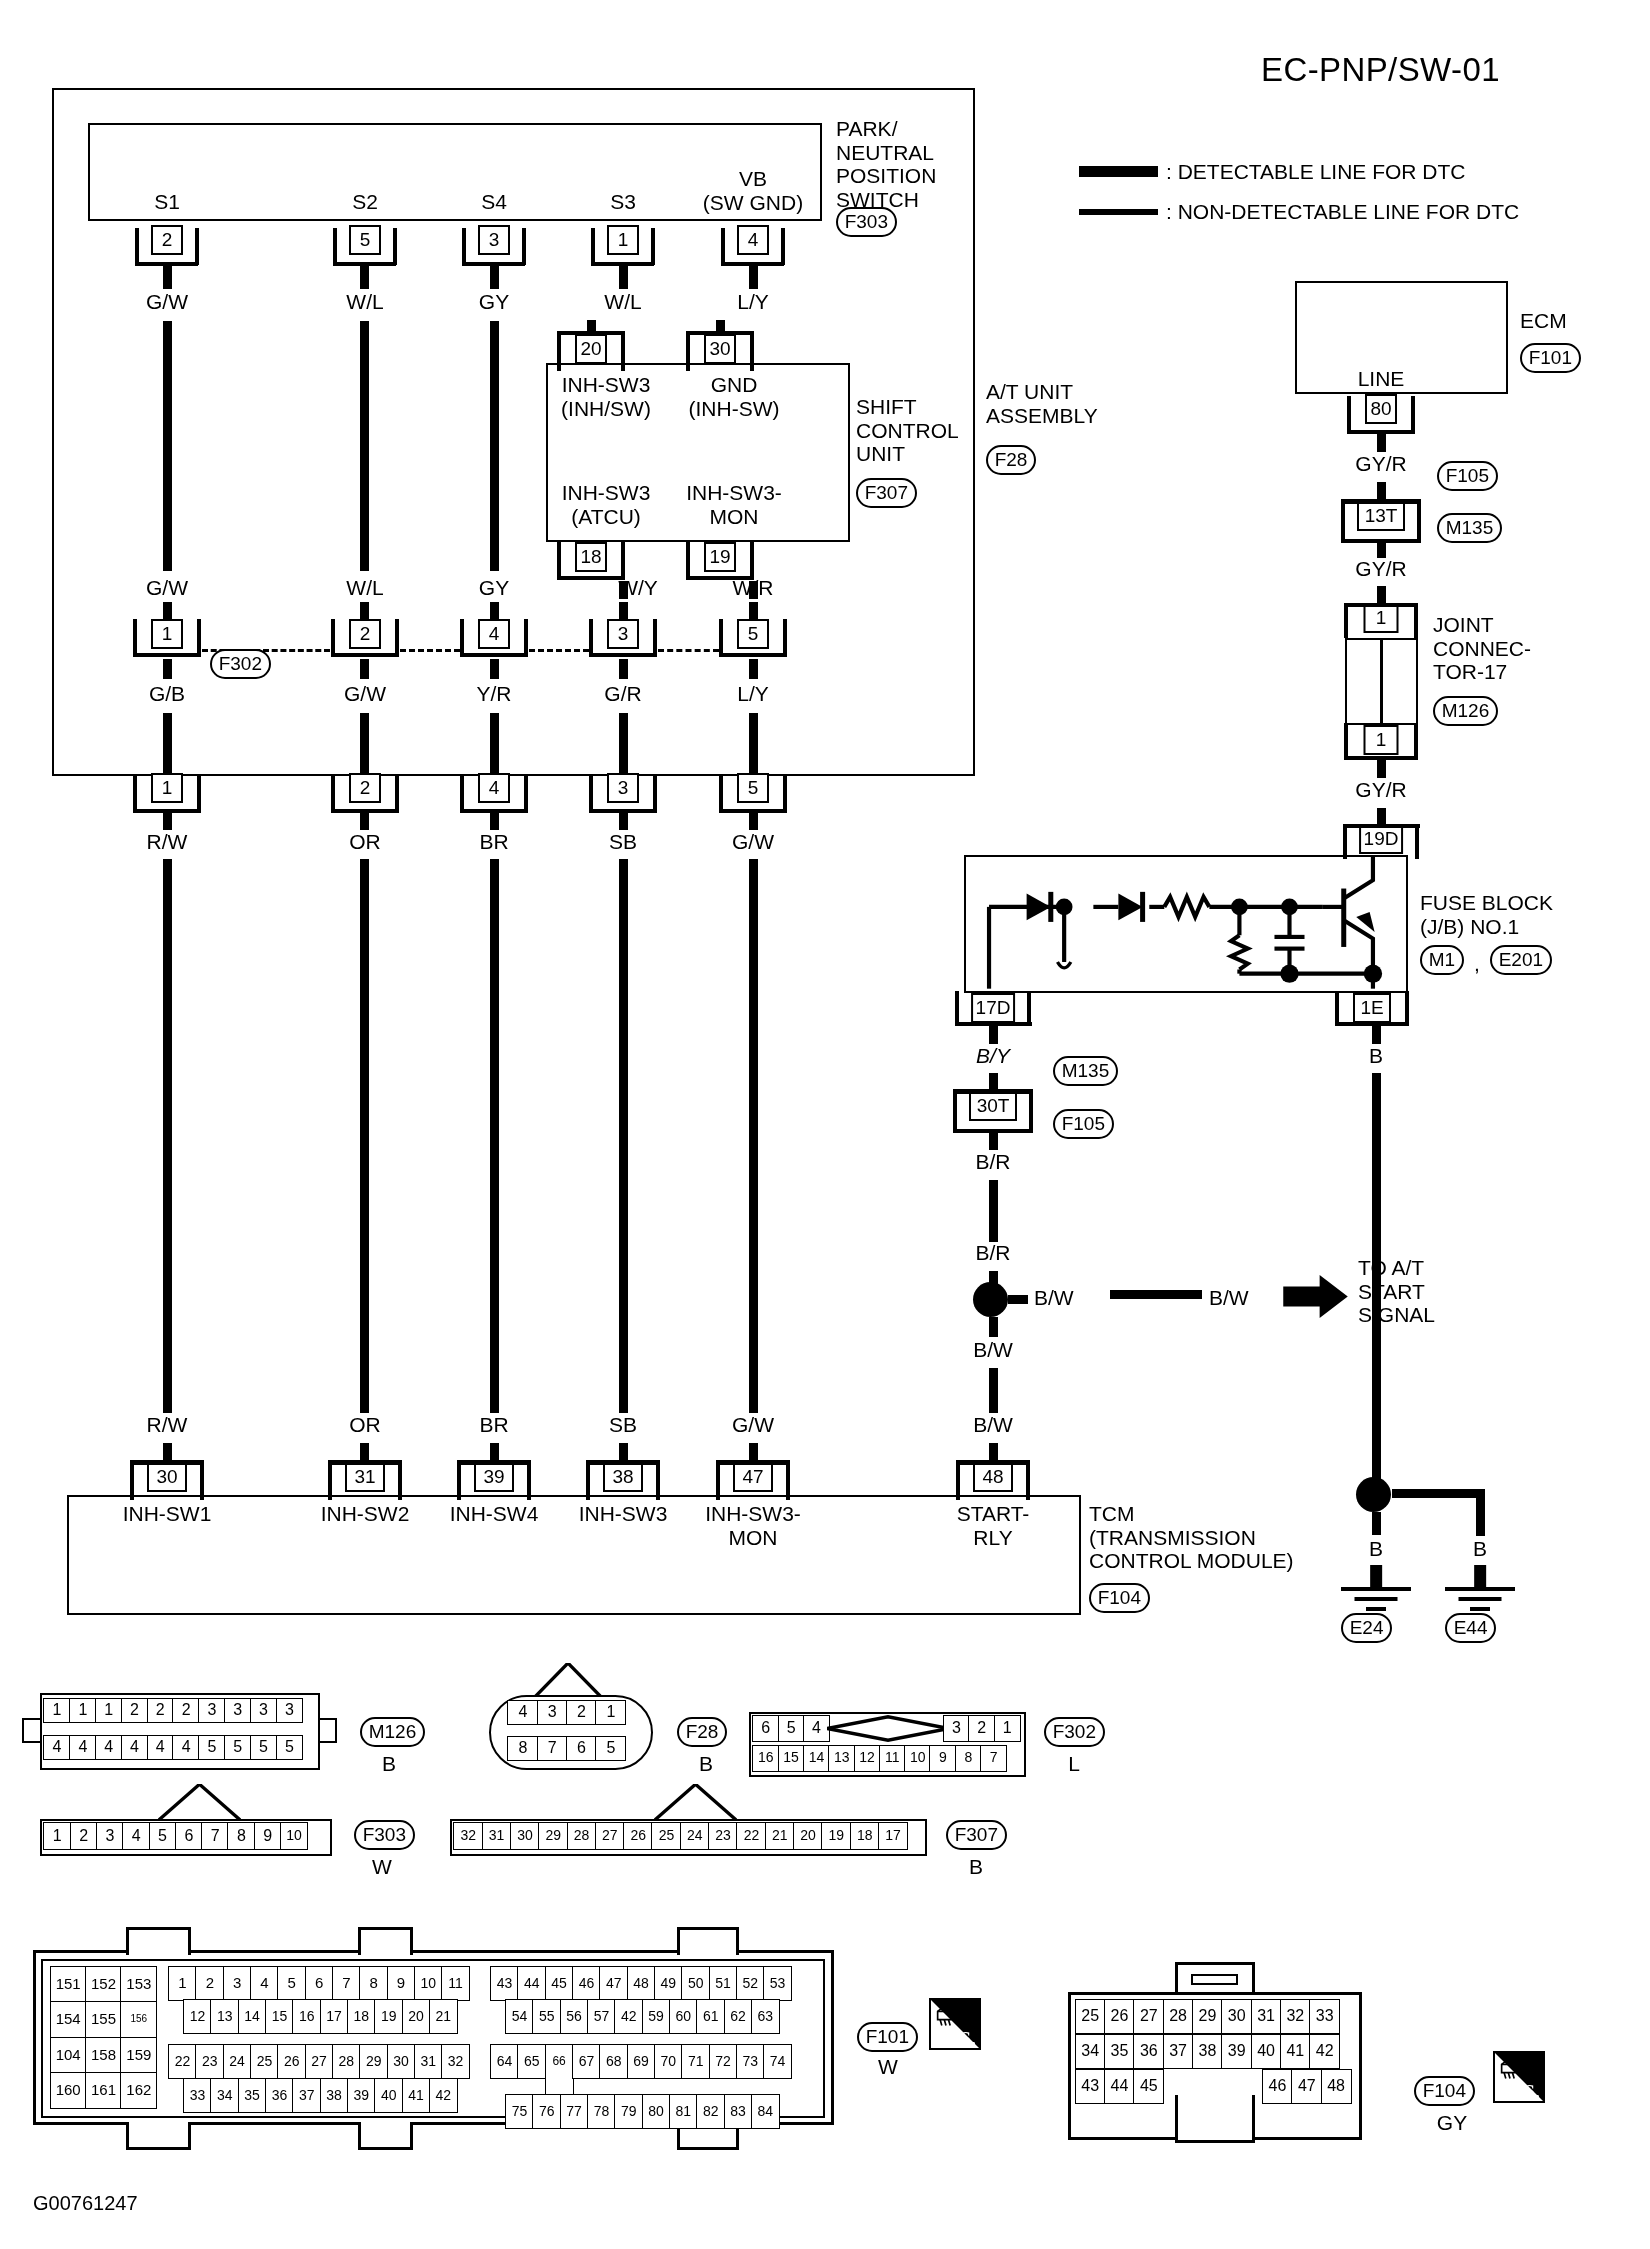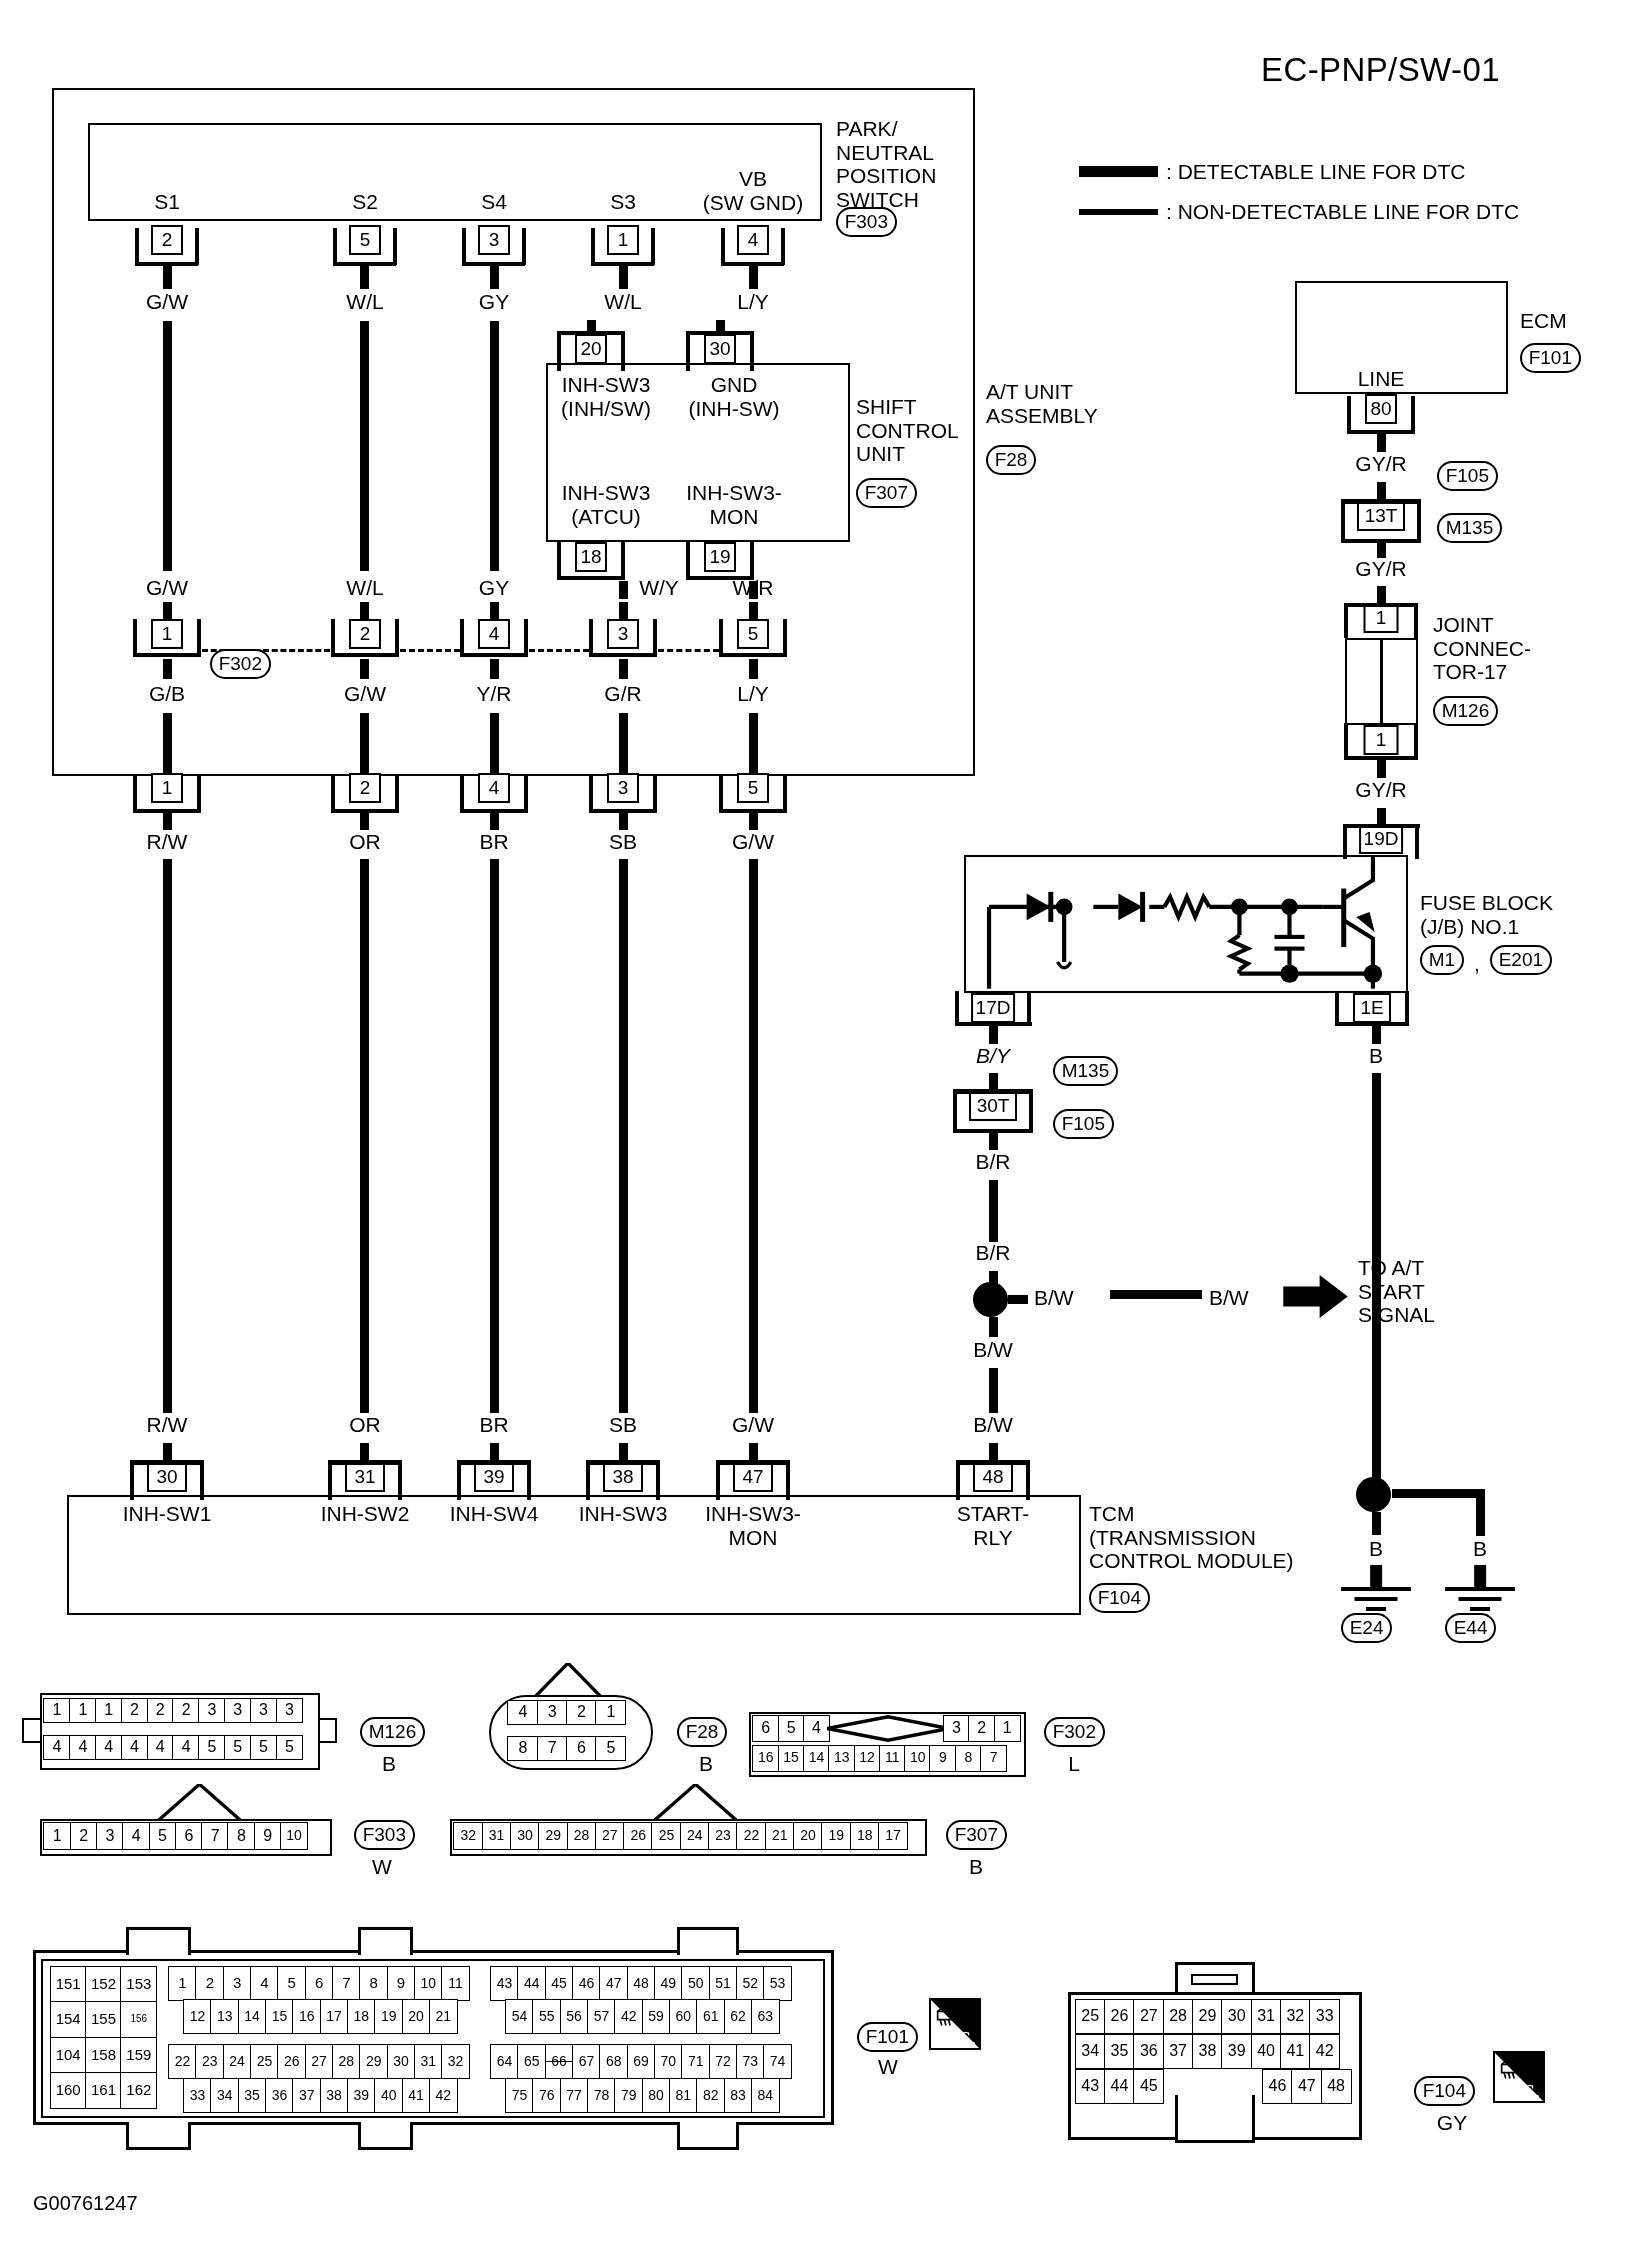--- a/index.html
+++ b/index.html
@@ -178,21 +178,21 @@
 
 <div class="thickv" style="left:163px; top:321px; height:250px;"></div>
 <div class="thickv" style="left:360px; top:321px; height:250px;"></div>
 <div class="thickv" style="left:490px; top:321px; height:250px;"></div>
 <div class="thickv" style="left:619px; top:581px; height:18.4px;"></div>
 <div class="thickv" style="left:749px; top:581px; height:18.4px;"></div>
 
 <div class="txt c" style="left:167px; top:576px;">G/W</div>
 <div class="txt c" style="left:365px; top:576px;">W/L</div>
 <div class="txt c" style="left:494px; top:576px;">GY</div>
-<div class="txt c" style="left:659px; top:576px;">W/Y</div>
+<div class="txt c" style="left:638px; top:576px;">W/Y</div>
 <div class="txt c" style="left:753px; top:576px;">W/R</div>
 
 <div class="thickv" style="left:163px; top:602px; height:18.4px;"></div>
 <div class="thickv" style="left:360px; top:602px; height:18.4px;"></div>
 <div class="thickv" style="left:490px; top:602px; height:18.4px;"></div>
 <div class="thickv" style="left:619px; top:602px; height:18.4px;"></div>
 <div class="thickv" style="left:749px; top:602px; height:18.4px;"></div>
 
 <div>
 
@@ -803,21 +803,21 @@
       <div class="pcell" style="min-width:29px; height:35px; line-height:32px; font-size:14px;">42</div>
       <div class="pcell" style="min-width:29px; height:35px; line-height:32px; font-size:14px;">59</div>
       <div class="pcell" style="min-width:29px; height:35px; line-height:32px; font-size:14px;">60</div>
       <div class="pcell" style="min-width:29px; height:35px; line-height:32px; font-size:14px;">61</div>
       <div class="pcell" style="min-width:29px; height:35px; line-height:32px; font-size:14px;">62</div>
       <div class="pcell" style="min-width:29px; height:35px; line-height:32px; font-size:14px;">63</div>
     </div>
     <div class="pingrid" style="position:relative; top:8.3px;">
       <div class="pcell" style="min-width:29px; height:35px; line-height:32px; font-size:14px;">64</div>
       <div class="pcell" style="min-width:29px; height:35px; line-height:32px; font-size:14px;">65</div>
-      <div class="pcell" style="min-width:29px; height:18px; line-height:32px; font-size:14px;">66</div>
+      <div class="pcell" style="min-width:29px; height:51px; line-height:32px; font-size:12px;">66</div>
       <div class="pcell" style="min-width:29px; height:35px; line-height:32px; font-size:14px;">67</div>
       <div class="pcell" style="min-width:29px; height:35px; line-height:32px; font-size:14px;">68</div>
       <div class="pcell" style="min-width:29px; height:35px; line-height:32px; font-size:14px;">69</div>
       <div class="pcell" style="min-width:29px; height:35px; line-height:32px; font-size:14px;">70</div>
       <div class="pcell" style="min-width:29px; height:35px; line-height:32px; font-size:14px;">71</div>
       <div class="pcell" style="min-width:29px; height:35px; line-height:32px; font-size:14px;">72</div>
       <div class="pcell" style="min-width:29px; height:35px; line-height:32px; font-size:14px;">73</div>
       <div class="pcell" style="min-width:29px; height:35px; line-height:32px; font-size:14px;">74</div>
     </div>
     <div class="pingrid" style="position:relative; left:15px; top:6.7px;">

